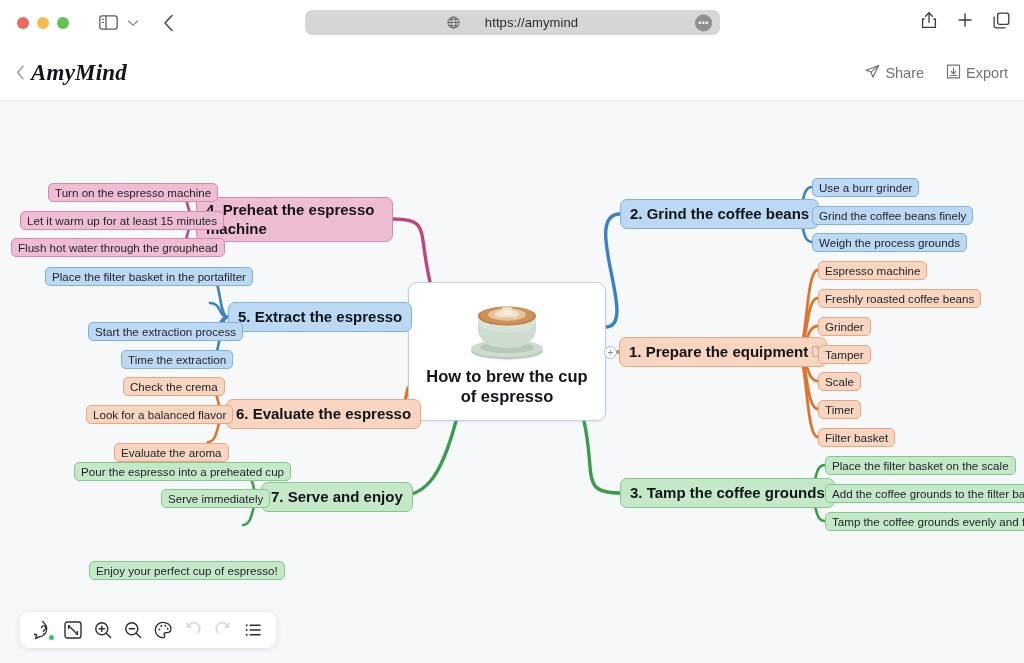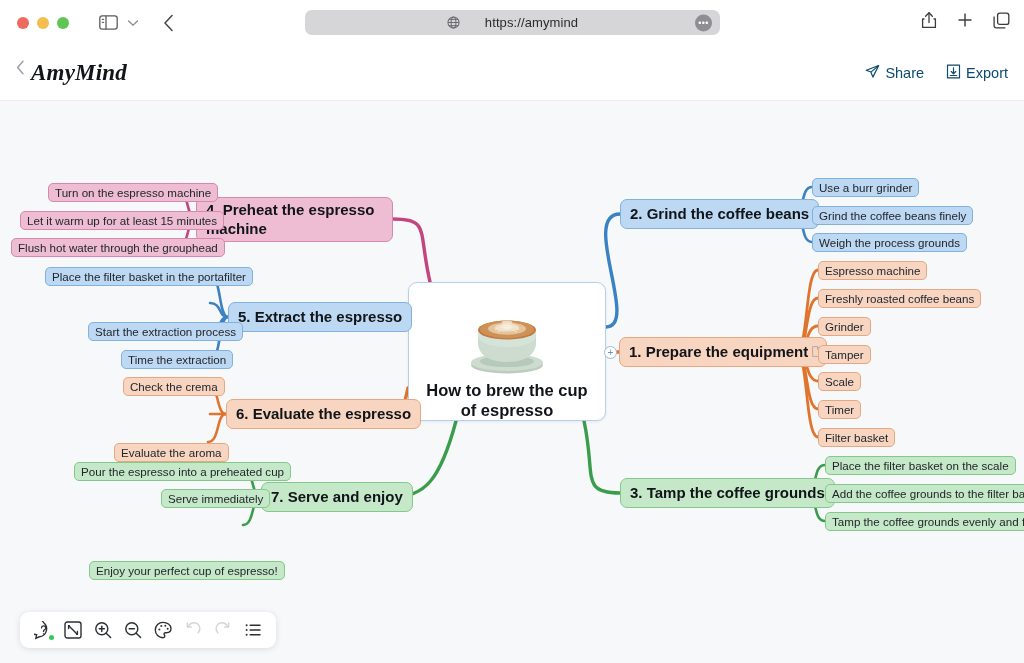--- a/index.html
+++ b/index.html
@@ -50,47 +50,47 @@
   }
   #chrome-right { position: absolute; right: 14px; top: 11px; display: flex; gap: 20px; align-items: center; color: #3c3c40; }
 
   
   #app-header {
     position: absolute; left: 0; top: 45px; width: 1024px; height: 56px;
     background: #ffffff;
     display: flex; align-items: center;
     border-bottom: 1px solid #ececf0;
   }
-  #brand-area { display: flex; align-items: flex-start; margin-left: 16px; }
+  #brand-area { display: flex; align-items: center; margin-left: 16px; }
   #brand-back-chevron { color: #9aa0aa; margin-right: 6px; display: flex; }
   #brand-name {
     font-family: "Liberation Serif", serif;
     font-style: italic; font-weight: bold;
     font-size: 23px; color: #111418; letter-spacing: 0.2px;
   }
   #header-actions { margin-left: auto; margin-right: 16px; display: flex; gap: 22px; align-items: center; }
-  .header-action { display: flex; align-items: center; gap: 5px; color: #0c4a6e; font-size: 14.5px; }
+  .header-action { display: flex; align-items: center; gap: 5px; color: #737373; font-size: 14.5px; }
 
   
   #canvas {
     position: absolute; left: 0; top: 101px; width: 1024px; height: 562px;
     background: #f7f8fa;
     overflow: hidden;
   }
   #edges { position: absolute; left: 0; top: 0; width: 1024px; height: 562px; }
 
   .node { position: absolute; white-space: nowrap; }
 
   
   #central-node {
     position: absolute; left: 408px; top: 181px; width: 198px; height: 139px;
     background: #ffffff; border: 1px solid #b8cfeb; border-radius: 9px;
     box-shadow: 0 1px 3px rgba(20,30,60,.07);
     display: flex; flex-direction: column; align-items: center;
-    padding-top: 16px;
+    padding-top: 2px;
   }
   #central-title {
     font-size: 16.5px; font-weight: bold; color: #111418;
     text-align: center; line-height: 1.22; width: 178px;
   }
   
   #coffee-image { width: 92px; height: 78px; position: relative; margin-bottom: 3px; }
 
   
   .main-node {
@@ -349,20 +349,21 @@
     <span>5. Extract the espresso</span>
   </div>
   <div class="node sub-node c-blue" style="left:45px; top:166px;">Place the filter basket in the portafilter</div>
   <div class="node sub-node c-blue" style="left:88px; top:221px;">Start the extraction process</div>
   <div class="node sub-node c-blue" style="left:121px; top:249px;">Time the extraction</div>
 
   <div class="node main-node c-orange" style="left:226px; top:298px; height:30px; font-size:15px;">
     <span>6. Evaluate the espresso</span>
   </div>
   <div class="node sub-node c-orange" style="left:123px; top:276px;">Check the crema</div>
+  <div class="node sub-node c-orange" style="left:86px; top:304px;">Look for a balanced flavor</div>
   <div class="node sub-node c-orange" style="left:114px; top:332px;margin-top:10px;">Evaluate the aroma</div>
 
   <div class="node main-node c-green" style="left:261px; top:381px; height:30px; font-size:15px;">
     <span>7. Serve and enjoy</span>
   </div>
   <div class="node sub-node c-green" style="left:74px; top:361px;">Pour the espresso into a preheated cup</div>
   <div class="node sub-node c-green" style="left:161px; top:388px;">Serve immediately</div>
   <div class="node sub-node c-green" style="left:89px; top:416px;margin-top:44px;">Enjoy your perfect cup of espresso!</div>
 
 </div>

